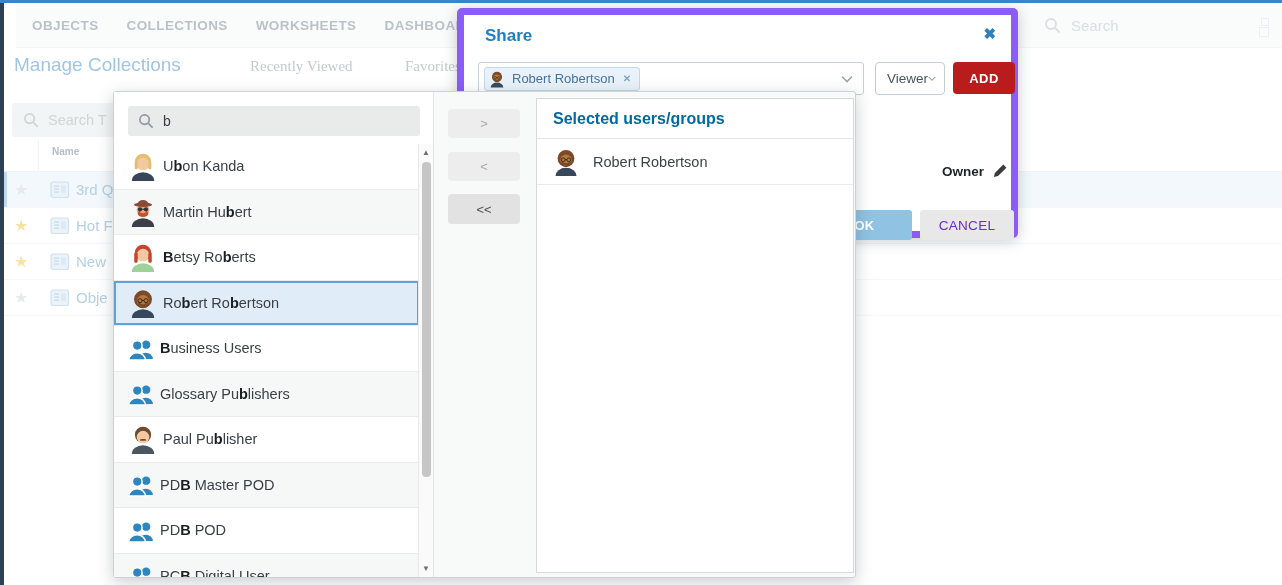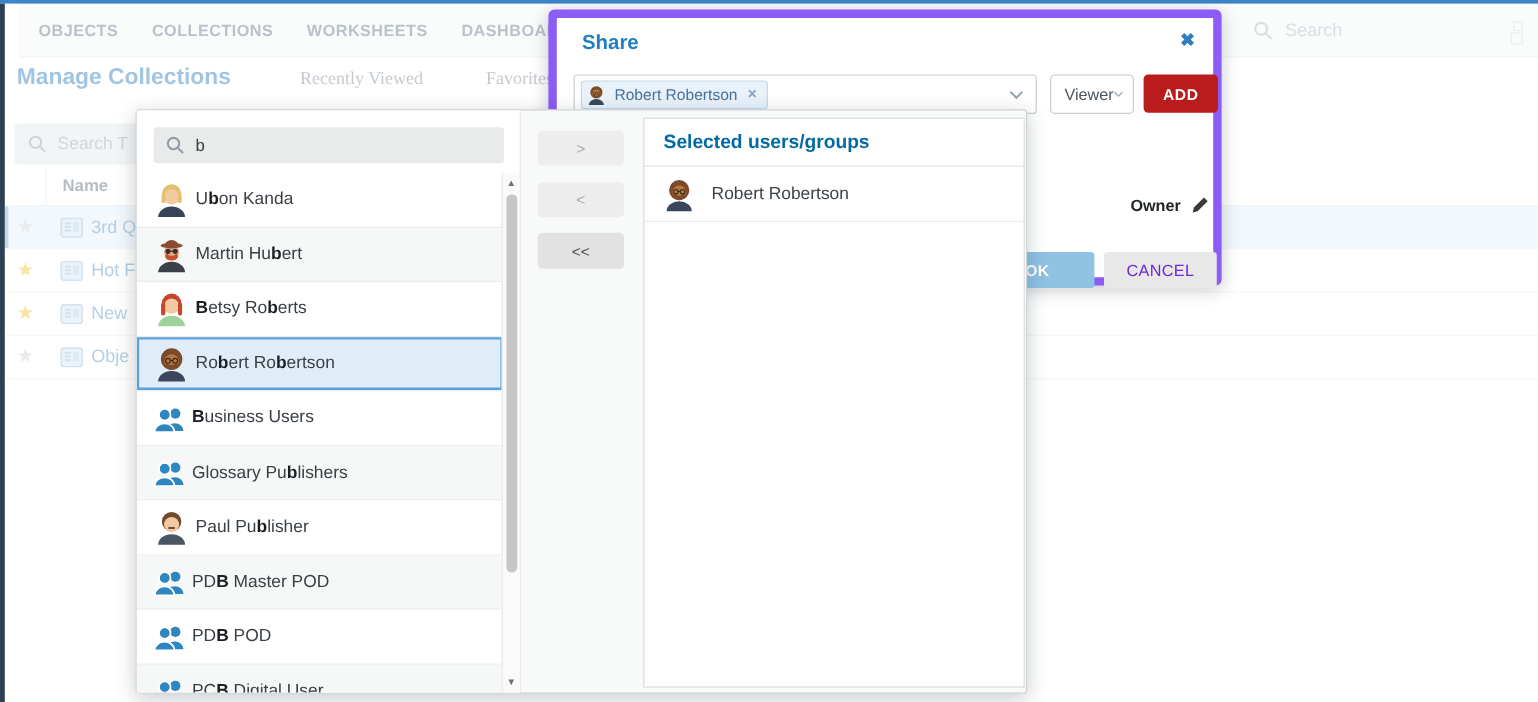--- a/index.html
+++ b/index.html
@@ -14,25 +14,25 @@
   .topline { position:absolute; left:0; top:0; width:1282px; height:3px; background:#3d85c6; z-index:6; }
   .leftstrip { position:absolute; left:0; top:3px; width:4px; height:582px; background:#2e4154; z-index:6; }
   .topbar { position:absolute; left:16px; top:3px; width:1282px; height:45px; background:#f5f7f8; border-bottom:1px solid #e9edef; }
   .nav { position:absolute; left:16px; top:0; height:45px; display:flex; align-items:center; gap:28px; }
   .nav-item { font-size:13.5px; font-weight:bold; letter-spacing:.4px; color:#7b8b97; white-space:nowrap; cursor:pointer; }
   .tsearch { position:absolute; left:1028px; top:14px; display:flex; align-items:center; gap:10px; color:#b6c1c9; font-size:15px; }
   .resize-icon { position:absolute; left:1243px; top:15px; width:12px; height:20px; }
   .resize-icon span { display:block; border:1.5px solid #d3e2ec; }
   .resize-icon .sq1 { width:8px; height:8px; margin-left:2px; }
   .resize-icon .sq2 { width:10px; height:10px; margin-top:1px; }
-  .page-title { position:absolute; left:14px; top:54px; font-size:19px; color:#4a90c8;font-weight:bold; }
+  .page-title { position:absolute; left:14px; top:54px; font-size:19px; color:#4a90c8; }
   .page-tab { position:absolute; top:58px; font-size:15px; color:#8d98a1; cursor:pointer; white-space:nowrap;font-family:Liberation Serif, serif; }
   .tab-recent { left:250px; } .tab-fav { left:405px; }
   .tbl-search { position:absolute; left:12px; top:103px; width:260px; height:34px; background:#e7ebee; border-radius:3px; display:flex; align-items:center; gap:9px; padding:0 11px; color:#a3aeb6; font-size:14.5px; }
-  .tbl-colname { position:absolute; left:52px; top:146px; font-size:14px; font-weight:600; color:#76828c; }
+  .tbl-colname { position:absolute; left:52px; top:146px; font-size:10px; font-weight:600; color:#76828c; }
   .tbl-hr { position:absolute; left:4px; top:171px; width:1278px; height:1px; background:#e2e6e9; }
   .tbl-vline { position:absolute; left:38px; top:140px; width:1px; height:174px; background:#e4e8ea; }
   .trows { position:absolute; left:4px; top:172px; width:1278px; }
   .trow { position:relative; height:36px; display:flex; align-items:center; border-bottom:1px solid #edf0f2; background:#fff; }
   .trow.sel { background:#e6f1fa; box-shadow:inset 3px 0 0 #86b8dd; }
   .trow .star { width:18px; margin-left:10px; font-size:16px; color:#d3d7da; line-height:1; cursor:pointer; }
   .trow .star.on { color:#f1ca4f; }
   .trow .doc { margin-left:18px; display:flex; }
   .trow .tname { margin-left:6px; font-size:15px; color:#6fa5cf; white-space:nowrap; }
   

